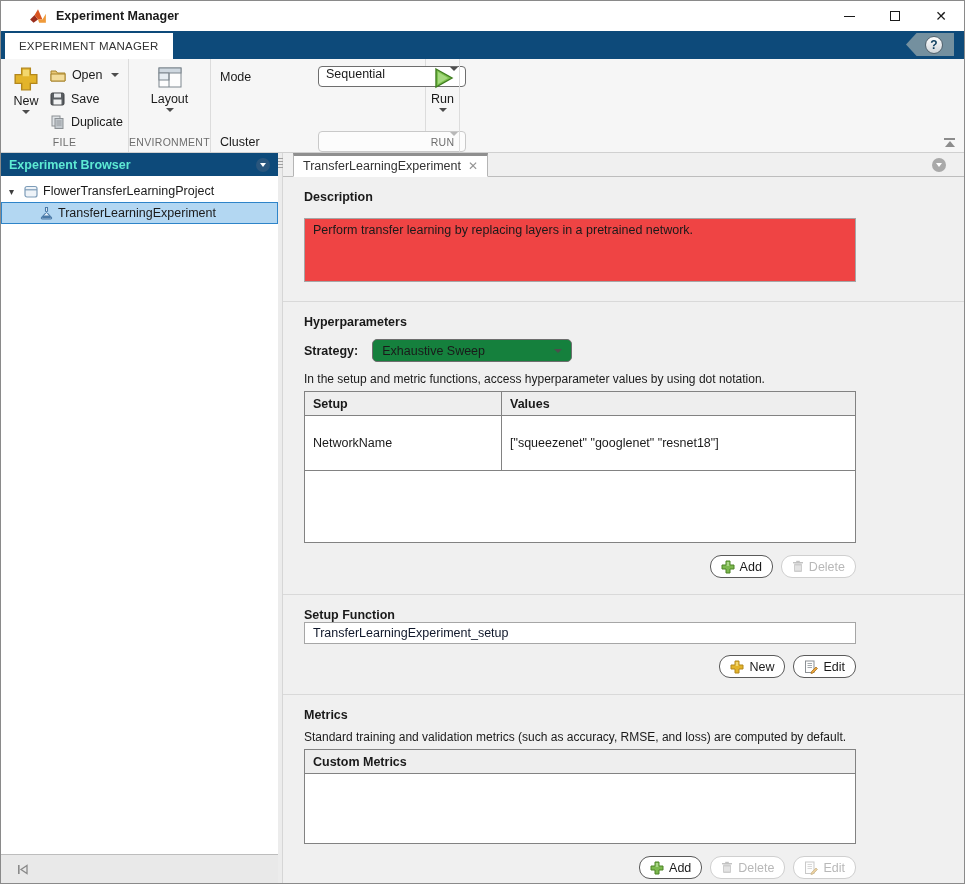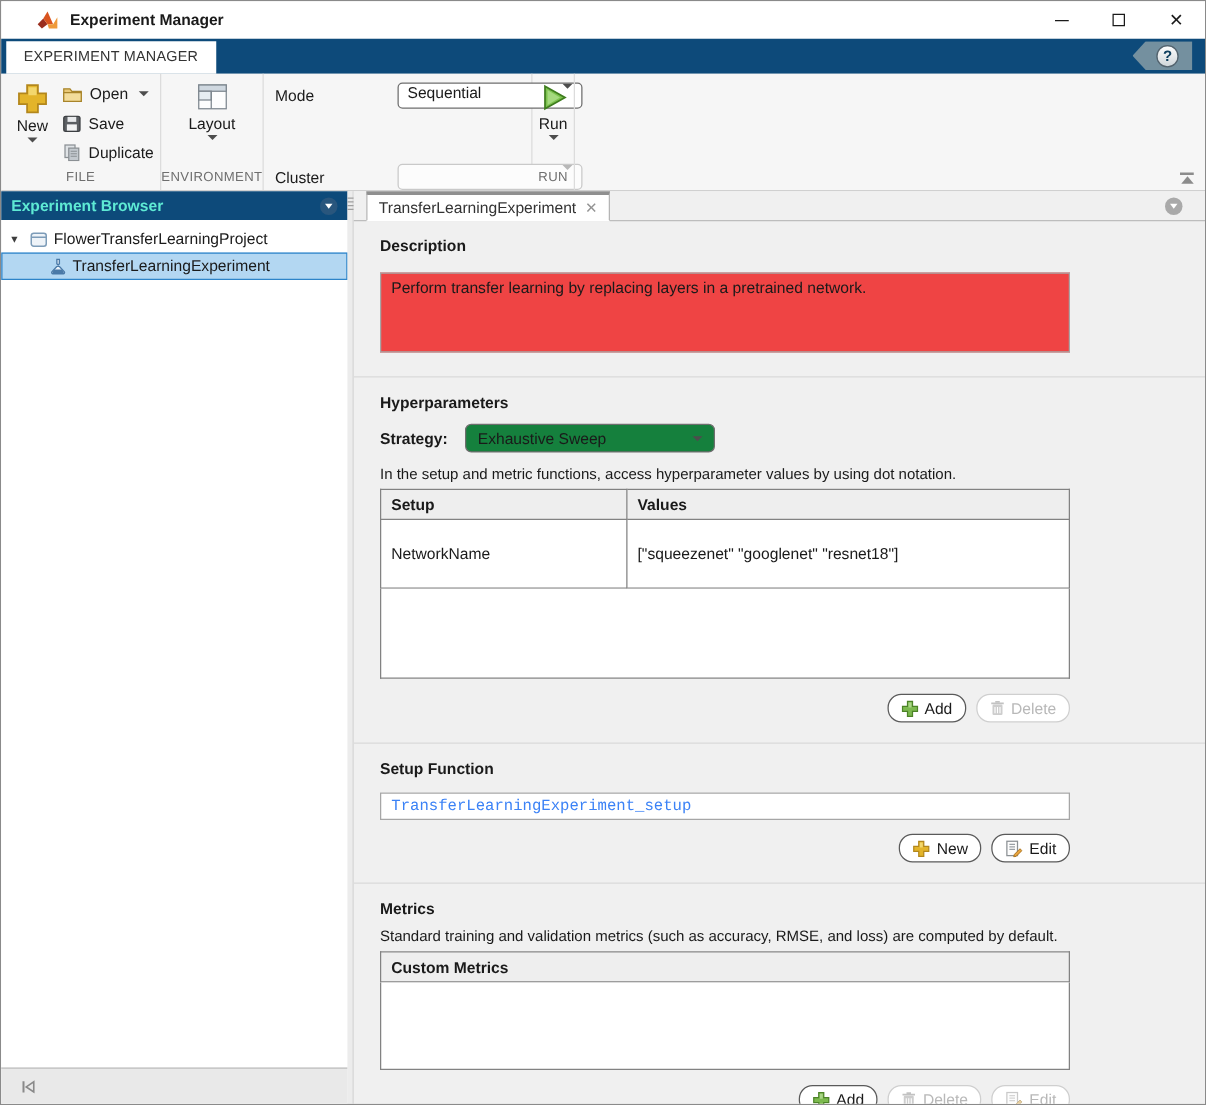--- a/index.html
+++ b/index.html
@@ -83,21 +83,21 @@
   .strategy-dd .caret { margin-left:auto; }
   .note { margin-top:10px; font-size:12px; color:#1a1a1a; }
   table.mtable { margin-top:5px; width:552px; border-collapse:collapse; background:#fff; border:1px solid #828282; }
   table.mtable th { background:#eeeeee; border:1px solid #828282; text-align:left; font-size:12.5px; font-weight:bold; padding:3px 8px; height:24px; }
   table.mtable td { border:1px solid #828282; font-size:12.5px; padding:20px 8px; height:24px; background:#fff; }
   .tbl-filler { width:552px; height:72px; background:#fff; border:1px solid #828282; border-top:none; }
   .tbl-filler.metrics { height:70px; }
   .btn-row { margin-top:12px; display:flex; justify-content:flex-end; gap:8px; width:552px; }
   .mbtn { display:inline-flex; align-items:center; gap:5px; height:23px; padding:0 10px; background:#fff; border:1px solid #5a5a5a; border-radius:11px; font-size:12.5px; color:#1a1a1a; cursor:default; }
   .mbtn.disabled { border-color:#cfcfcf; color:#b8b8b8; }
-  .setup-input { margin-top:12px; width:552px; height:22px; border:1px solid #a6a6a6; background:#fff; font-family:Liberation Mono, monospace; font-size:12.5px; padding:0 8px; color:#3b82f6; outline:none; }
+  .setup-input { margin-top:0; width:552px; height:22px; border:1px solid #a6a6a6; background:#fff; font-family:Liberation Sans, sans-serif; font-size:12.5px; padding:0 8px; color:#0f172a; outline:none; }
 </style>
 </head>
 <body>
 
 <div class="window">
 
   <div class="titlebar">
     <svg class="logo" viewBox="0 0 16 14">
       <polygon points="1,10 5,6 8,10 4,13" fill="#9a2e1e"></polygon>
       <polygon points="5,6 8,1 12,10 8,10" fill="#d9541f"></polygon>

